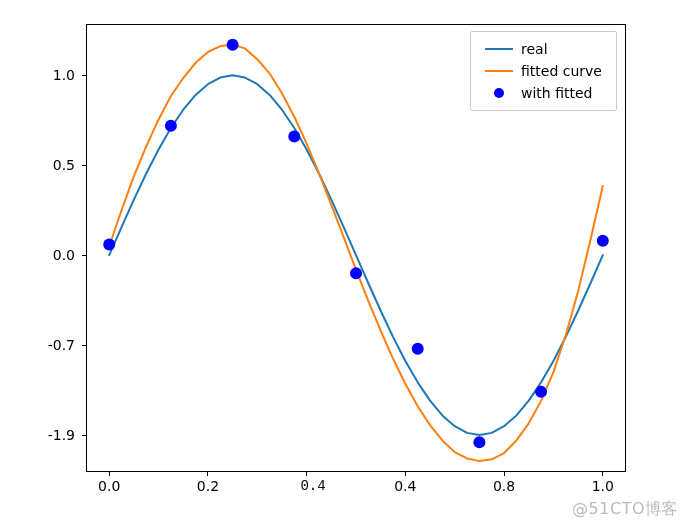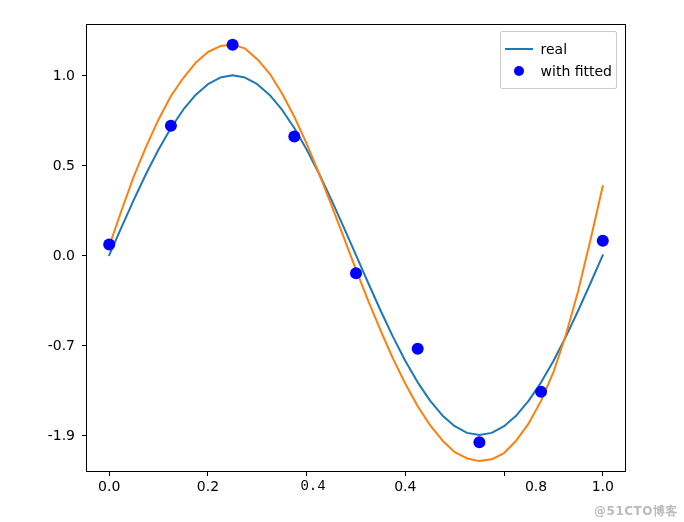--- a/index.html
+++ b/index.html
@@ -4,26 +4,26 @@
 <style>
   html,body{margin:0;padding:0;background:#fff;font-family:"DejaVu Sans","Helvetica Neue",Arial,sans-serif;}
   .fig{position:relative;width:684px;height:522px;}
   .axes{position:absolute;left:86px;top:24px;width:540px;height:448px;border:1px solid #000;box-sizing:border-box;}
   .plot{position:absolute;left:0;top:0;width:100%;height:100%;}
   .tick{position:absolute;background:#000;}
   .xtick{width:1px;height:5px;top:100%;}
   .ytick{height:1px;width:5px;left:-5px;}
   .xlabel{position:absolute;top:100%;transform:translate(-50%,7px);font-size:14px;color:#000;}
   .ylabel{position:absolute;left:-12px;transform:translate(-100%,-50%);font-size:14px;color:#000;text-align:right;}
-  .legend{position:absolute;right:8px;top:6px;border:1px solid #ccc;background:#fff;padding:6px 4px;font-size:14px;border-radius:2px;}
+  .legend{position:absolute;right:8px;top:6px;border:1px solid #ccc;background:#fff;padding:6px 14px;font-size:14px;border-radius:2px;}
   .lg-row{display:flex;align-items:center;height:22px;}
   .lg-line{width:28px;height:0;border-top:2px solid;display:inline-block;margin-right:8px;}
   .lg-mk{width:28px;display:inline-flex;justify-content:center;margin-right:8px;}
   .lg-dot{width:10px;height:10px;border-radius:50%;}
-  .watermark{position:absolute;right:6px;bottom:2px;font-size:12px;color:#bbb;letter-spacing:0.5px;font-weight:bold;}
+  .watermark{position:absolute;right:6px;bottom:2px;font-size:16px;color:#bbb;letter-spacing:0.5px;}
   svg{overflow:visible;}
 </style>
 </head>
 <body>
 
 <div class="fig">
   <div class="axes" id="ax">
     <svg id="plot" class="plot">
         <path d="M22.21 230.19 L34.55 202.14 L46.89 174.62 L59.23 148.55 L71.57 124.45 L83.91 103.05 L96.25 84.70 L108.59 69.96 L120.93 59.17 L133.27 52.51 L145.61 50.35 L157.94 52.51 L170.28 59.17 L182.62 69.96 L194.96 84.70 L207.30 103.05 L219.64 124.45 L231.98 148.55 L244.32 174.62 L256.66 202.14 L269.00 230.19 L281.34 258.25 L293.68 285.76 L306.02 311.84 L318.36 335.94 L330.70 357.34 L343.04 375.68 L355.38 390.43 L367.72 401.22 L380.06 407.87 L392.39 410.03 L404.73 407.87 L417.07 401.22 L429.41 390.43 L441.75 375.68 L454.09 357.34 L466.43 335.94 L478.77 311.84 L491.11 285.76 L503.45 258.25 L515.79 230.19 " fill="none" stroke="#1f77b4" stroke-width="2" stroke-linecap="round" stroke-linejoin="round"></path>
         <path d="M22.21 221.20 L34.55 185.23 L46.89 151.06 L59.23 121.39 L71.57 94.42 L83.91 71.04 L96.25 53.05 L108.59 37.77 L120.93 26.98 L133.27 21.04 L145.61 19.78 L157.94 23.38 L170.28 34.17 L182.62 48.56 L194.96 68.34 L207.30 91.72 L219.64 118.69 L231.98 148.37 L244.32 179.84 L256.66 212.21 L269.00 244.58 L281.34 276.05 L293.68 305.73 L306.02 333.60 L318.36 358.78 L330.70 381.26 L343.04 400.14 L355.38 415.43 L367.72 427.12 L380.06 433.41 L392.39 436.11 L404.73 434.31 L417.07 428.02 L429.41 415.43 L441.75 398.34 L454.09 375.86 L466.43 347.09 L478.77 310.22 L491.11 266.16 L503.45 214.91 L515.79 160.96 " fill="none" stroke="#ff7f0e" stroke-width="2" stroke-linecap="round" stroke-linejoin="round"></path>
@@ -37,36 +37,40 @@
         <circle cx="454.09" cy="366.87" r="6" fill="#0000ff"></circle>
         <circle cx="515.79" cy="215.81" r="6" fill="#0000ff"></circle>
       </svg>
 
     <div class="legend">
       <div class="lg-row">
         <span class="lg-line" style="border-color:#1f77b4"></span>
         <span>real</span>
       </div>
       <div class="lg-row">
+        <span class="lg-line" style="border-color:#ff7f0e"></span>
+        <span>fitted curve</span>
+      </div>
+      <div class="lg-row">
         <span class="lg-mk">
             <span class="lg-dot" style="background:#0000ff"></span>
           </span>
         <span>with fitted</span>
       </div>
     </div>
   <div class="tick xtick" style="left: 21.711px;"></div>
       <div class="xlabel" style="left: 22.211px;">0.0</div>
       <div class="tick xtick" style="left: 120.427px;"></div>
       <div class="xlabel" style="left: 120.927px;">0.2</div>
       <div class="tick xtick" style="left: 219.142px;"></div>
       <div class="xlabel" style="left: 226px; font-family: Liberation Mono, monospace;">0.4</div>
       <div class="tick xtick" style="left: 317.858px;"></div>
       <div class="xlabel" style="left: 318.358px;">0.4</div>
       <div class="tick xtick" style="left: 416.573px;"></div>
-      <div class="xlabel" style="left: 417.073px; margin-left: 32px;">0.8</div>
+      <div class="xlabel" style="left: 417.073px;">0.8</div>
       <div class="tick xtick" style="left: 515.289px;"></div>
       <div class="xlabel" style="left: 515.789px;">1.0</div>
       <div class="tick ytick" style="top: 409.532px;"></div>
       <div class="ylabel" style="top: 410.032px;">-1.9</div>
       <div class="tick ytick" style="top: 319.613px;"></div>
       <div class="ylabel" style="top: 320.113px;">-0.7</div>
       <div class="tick ytick" style="top: 229.694px;"></div>
       <div class="ylabel" style="top: 230.194px;">0.0</div>
       <div class="tick ytick" style="top: 139.774px;"></div>
       <div class="ylabel" style="top: 140.274px;">0.5</div>

